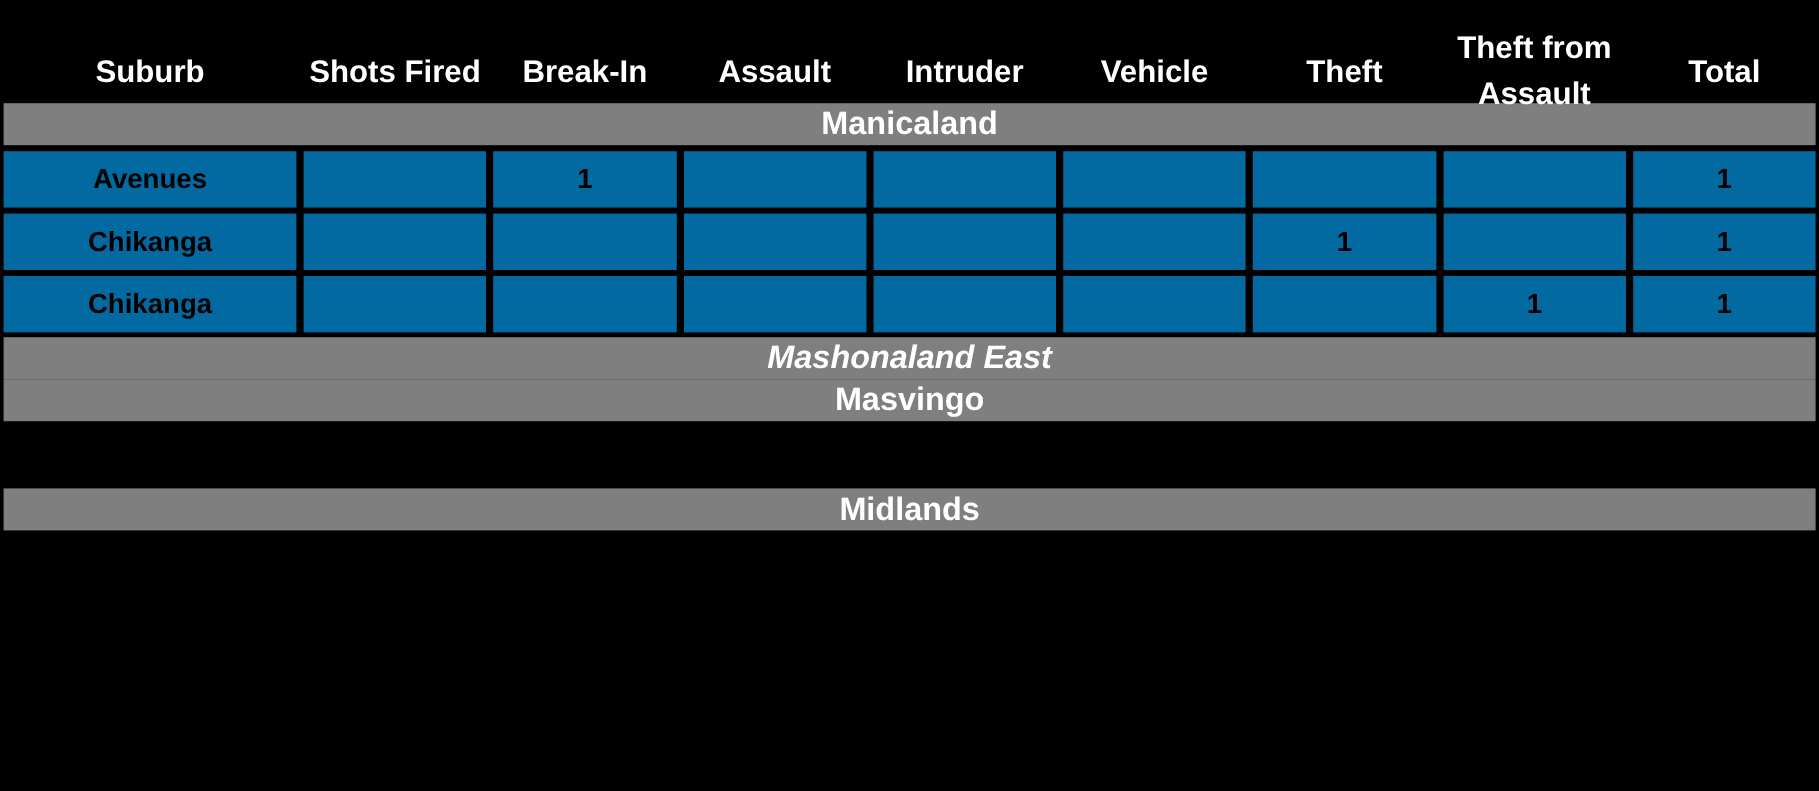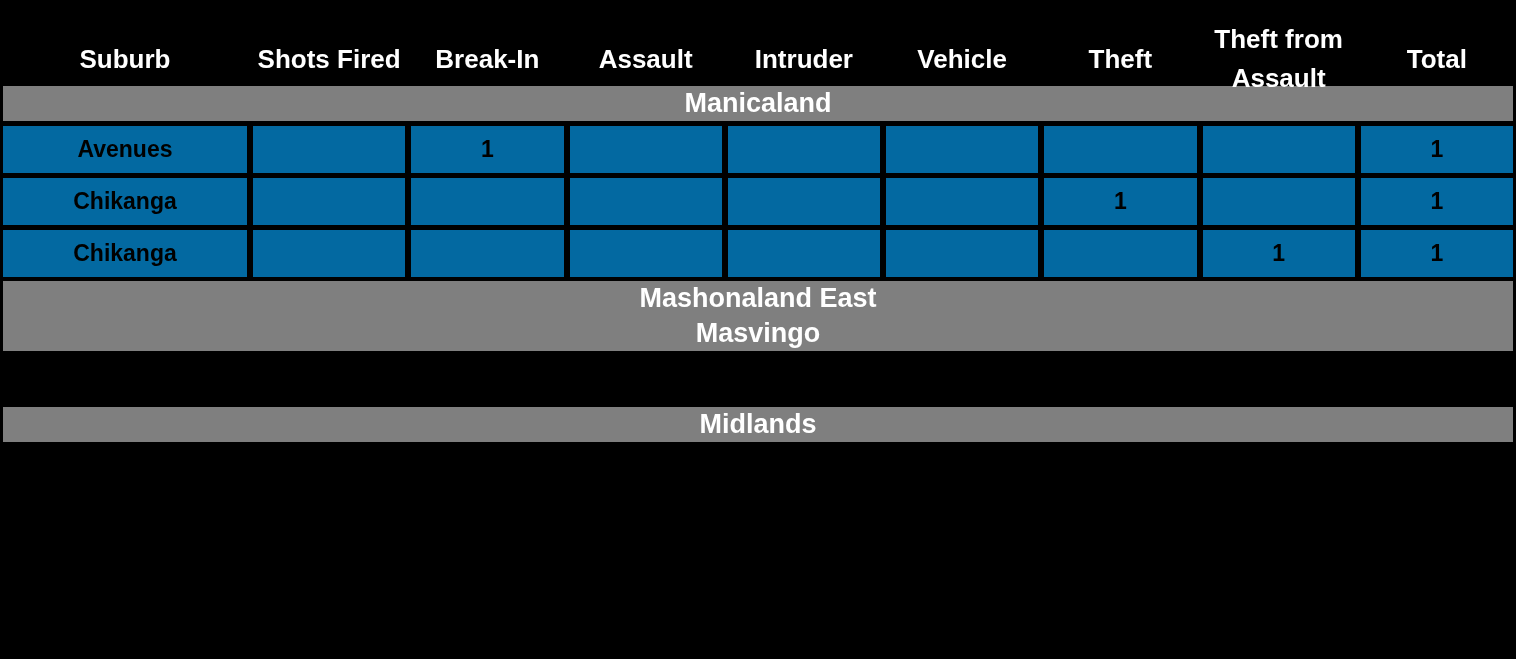--- a/index.html
+++ b/index.html
@@ -55,21 +55,21 @@
   .cell {
     background: #0369a1;
     color: #000000;
     font-size: 23px;
     height: 47px;
     display: flex;
     align-items: center;
     justify-content: center;
     overflow: hidden;
   }
-  .band-me { margin-top: 4px; }
+  .band-me { margin-top: 4px; font-style: italic; }
   .band-masvingo { }
   .band-midlands { margin-top: 56px; }
 </style>
 </head>
 <body>
 
 <div class="report">
 
   <div class="grid-row header-row">
     <div class="header-cell">Suburb</div>

